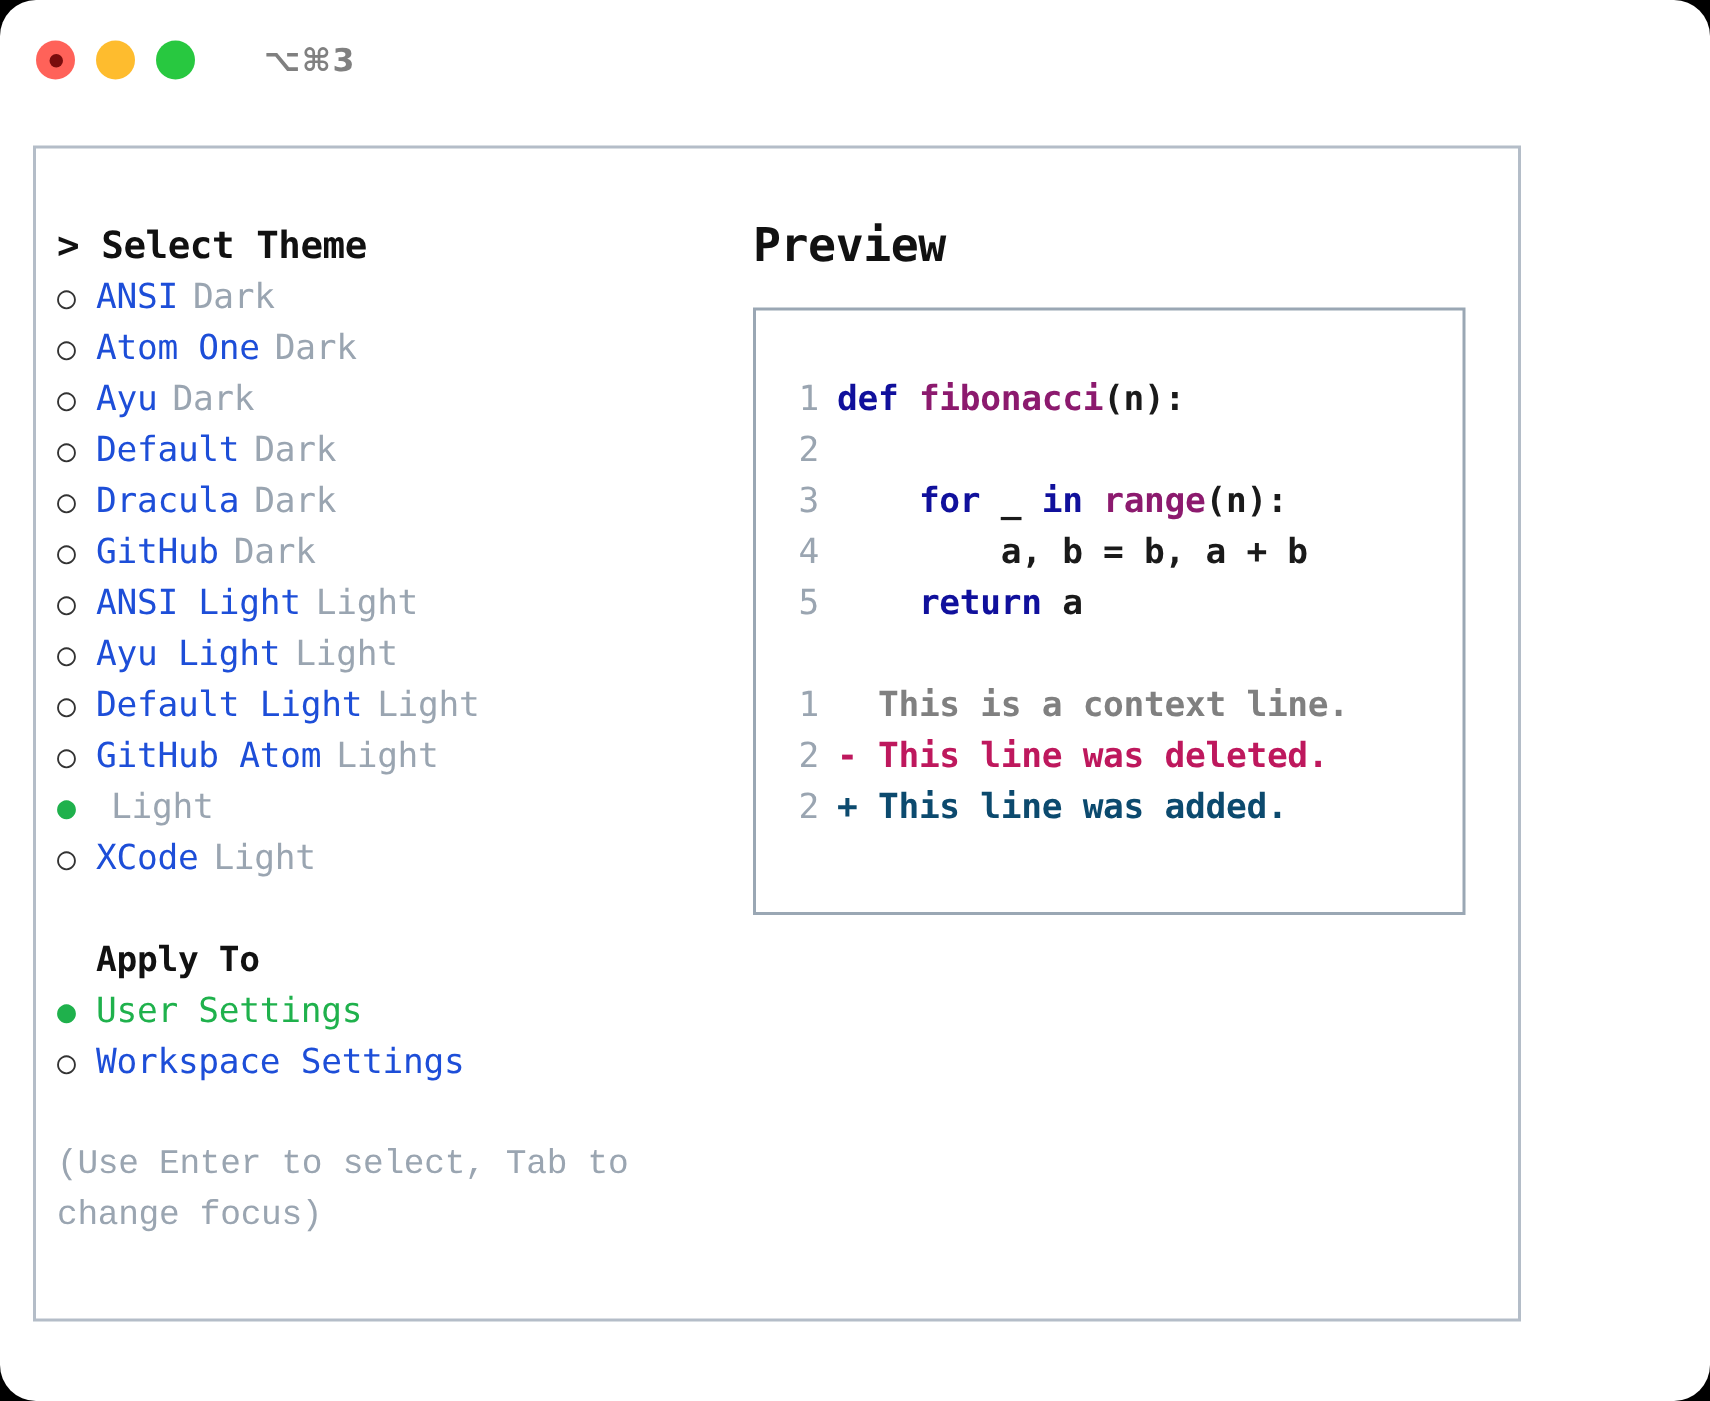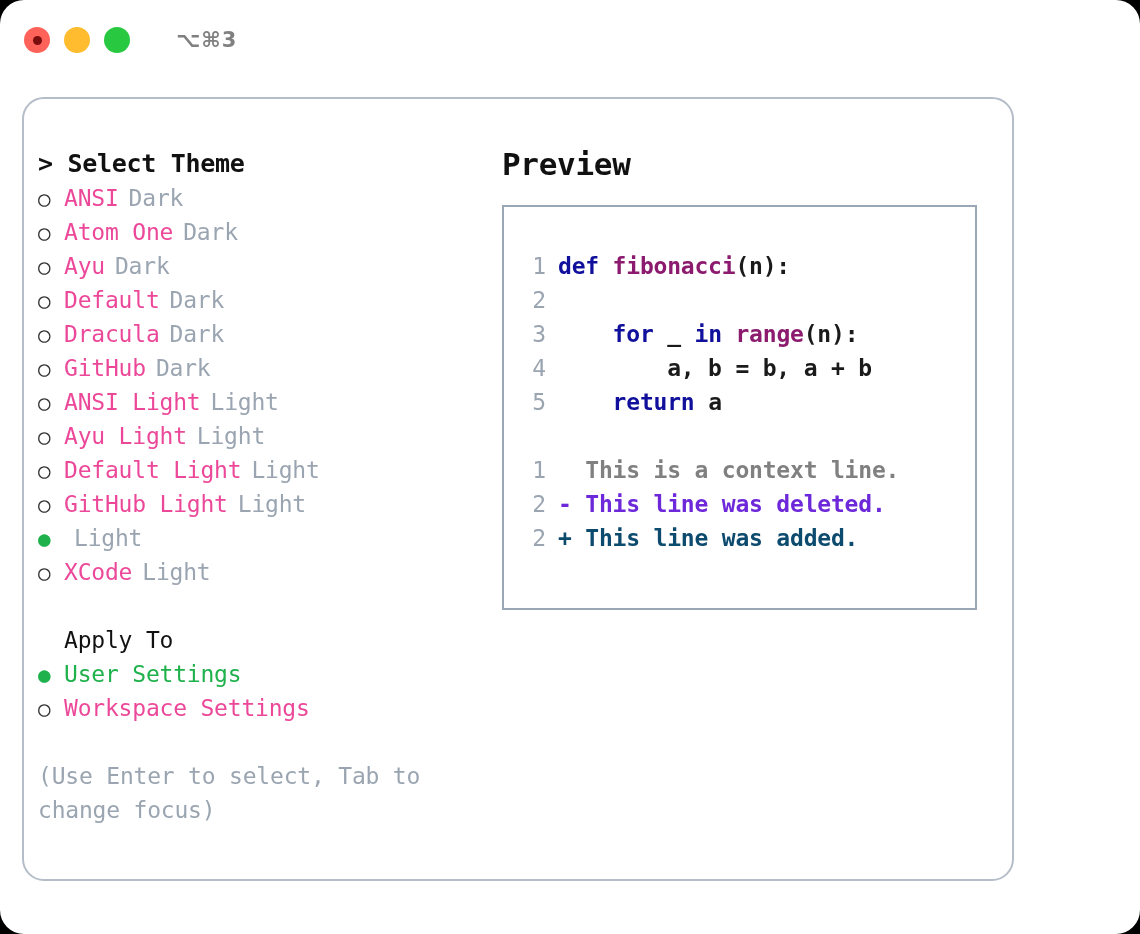--- a/index.html
+++ b/index.html
@@ -69,21 +69,21 @@
   }
 
   
   #panel {
     position: absolute;
     left: 22px;
     top: 97px;
     width: 992px;
     height: 784px;
     border: 2px solid #b4bdc8;
-    border-radius: 22px;
+    border-radius: 0;
     box-sizing: border-box;
     background: #ffffff;
   }
 
   
   #left-col {
     position: absolute;
     left: 14px;
     top: 48px;
     width: 440px;
@@ -113,47 +113,48 @@
     letter-spacing: -0.2px;
   }
   .bullet {
     width: 26px;
     flex: 0 0 26px;
     font-size: 21px;
     color: #333333;
     line-height: 34px;
   }
   .bullet.sel { color: #1fb14c; }
-  .opt-label { color: #ec4899; }
+  .opt-label { color: #1d4ed8; }
   .opt-label.sel { color: #1fb14c; }
   .opt-tag {
     color: #9aa5b1;
     margin-left: 10px;
   }
 
   .group-title {
     margin-left: 26px;
     font-size: 23px;
-    font-weight: 400;
+    font-weight: 700;
     color: #111111;
     line-height: 34px;
     height: 34px;
     white-space: pre;
     letter-spacing: -0.2px;
   }
 
   .spacer-lg { height: 34px; }
 
   #hint {
     margin-top: 34px;
     font-size: 23px;
     color: #9aa5b1;
     line-height: 34px;
     width: 410px;
     letter-spacing: -0.2px;
+    font-family: Liberation Mono, monospace;
   }
 
   
   #preview-title {
     font-size: 31px;
     font-weight: 700;
     color: #111111;
     line-height: 34px;
     white-space: pre;
     letter-spacing: -0.3px;
@@ -182,21 +183,21 @@
     text-align: right;
     color: #9aa5b1;
     margin-right: 12px;
   }
   .code-text { color: #1a1a1a; font-weight: bold; }
   .tok-kw   { color: #10109c; }
   .tok-fn   { color: #8c1a6e; }
   .tok-num  { color: #117a72; }
   .tok-plain{ color: #1a1a1a; }
   .code-line.ctx  .code-text { color: #808080; text-align: center; }
-  .code-line.del  .code-text { color: #6d28d9; }
+  .code-line.del  .code-text { color: #be185d; }
   .code-line.add  .code-text { color: #0c4a6e; }
   .gap-line { height: 34px; }
 </style>
 </head>
 <body>
 
 <div id="window">
 
   <div id="titlebar">
     <div class="dot red"></div>
@@ -214,21 +215,21 @@
       <div id="theme-list">
           <div class="opt-row"><span class="bullet">○</span><span class="opt-label">ANSI</span><span class="opt-tag">Dark</span></div>
           <div class="opt-row"><span class="bullet">○</span><span class="opt-label">Atom One</span><span class="opt-tag">Dark</span></div>
           <div class="opt-row"><span class="bullet">○</span><span class="opt-label">Ayu</span><span class="opt-tag">Dark</span></div>
           <div class="opt-row"><span class="bullet">○</span><span class="opt-label">Default</span><span class="opt-tag">Dark</span></div>
           <div class="opt-row"><span class="bullet">○</span><span class="opt-label">Dracula</span><span class="opt-tag">Dark</span></div>
           <div class="opt-row"><span class="bullet">○</span><span class="opt-label">GitHub</span><span class="opt-tag">Dark</span></div>
           <div class="opt-row"><span class="bullet">○</span><span class="opt-label">ANSI Light</span><span class="opt-tag">Light</span></div>
           <div class="opt-row"><span class="bullet">○</span><span class="opt-label">Ayu Light</span><span class="opt-tag">Light</span></div>
           <div class="opt-row"><span class="bullet">○</span><span class="opt-label">Default Light</span><span class="opt-tag">Light</span></div>
-          <div class="opt-row"><span class="bullet">○</span><span class="opt-label">GitHub Light</span><span class="opt-tag">Light</span></div>
+          <div class="opt-row"><span class="bullet">○</span><span class="opt-label">GitHub Atom</span><span class="opt-tag">Light</span></div>
           <div class="opt-row"><span class="bullet sel">●</span><span class="opt-tag">Light</span></div>
           <div class="opt-row"><span class="bullet">○</span><span class="opt-label">XCode</span><span class="opt-tag">Light</span></div>
         </div>
 
       <div class="spacer-lg"></div>
 
       <div class="group-title">Apply To</div>
 
       <div id="apply-list">
           <div class="opt-row"><span class="bullet sel">●</span><span class="opt-label sel">User Settings</span></div>

